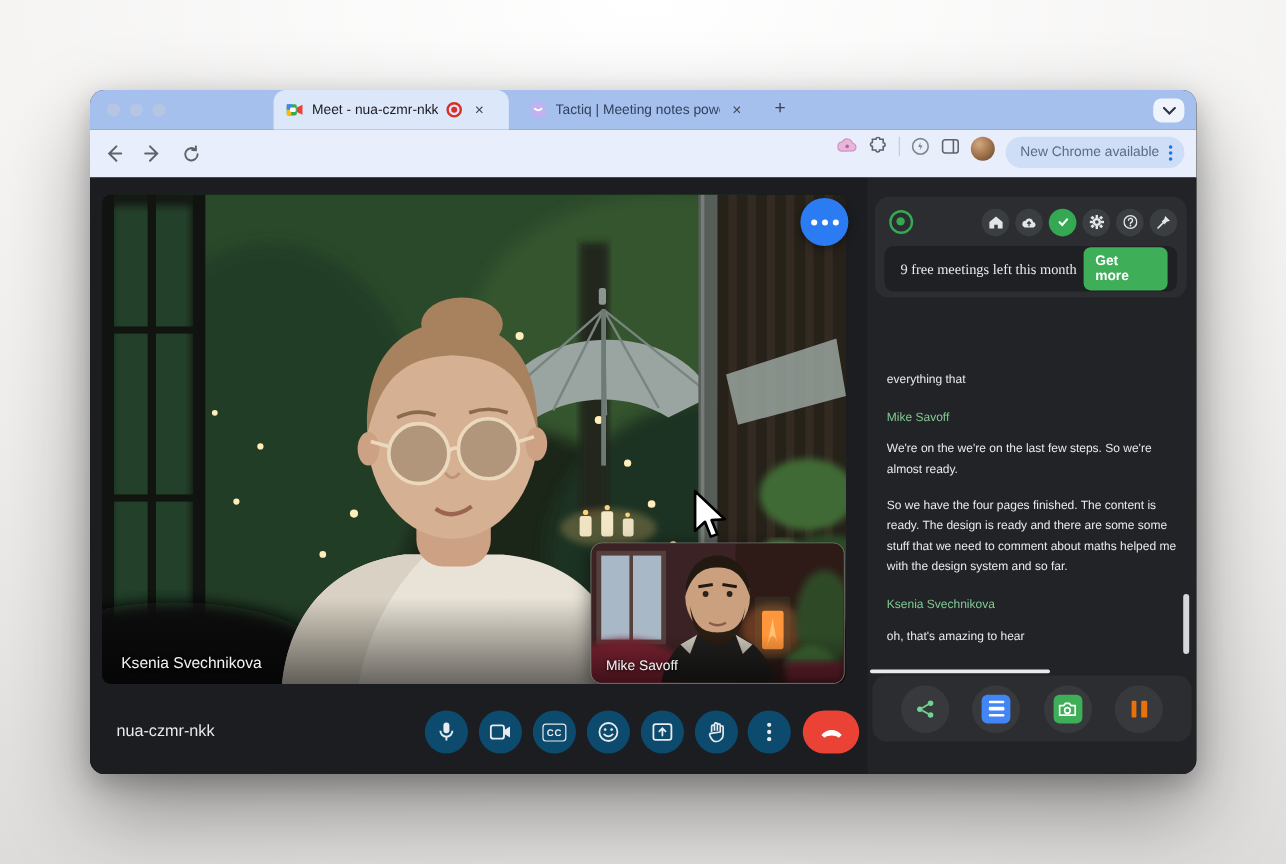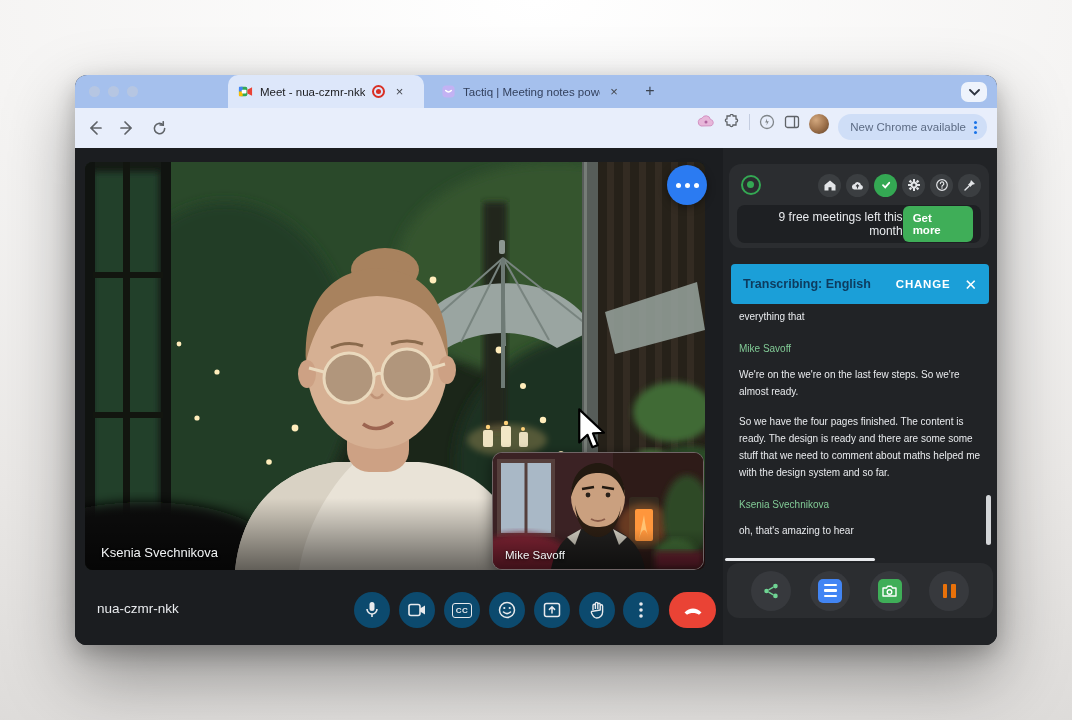--- a/index.html
+++ b/index.html
@@ -58,21 +58,21 @@
   
   .sidebar{position:absolute;right:0;top:0;width:274px;height:497px;background:#212326;}
   .headercard{position:absolute;left:6px;top:16px;width:260px;height:84px;background:#2b2d30;border-radius:12px;box-sizing:border-box;padding:8px;}
   .hdrrow{display:flex;align-items:center;height:26px;}
   .tlogo{width:20px;height:20px;border:2.5px solid #34a853;border-radius:50%;box-sizing:border-box;position:relative;margin-left:4px;}
   .tlogo::after{content:"";position:absolute;left:4px;top:4px;width:7px;height:7px;border-radius:50%;background:#34a853;}
   .hdricons{margin-left:auto;display:flex;gap:5px;}
   .hbtn{width:23px;height:23px;border-radius:50%;background:#3b3e41;display:flex;align-items:center;justify-content:center;}
   .hbtn.green{background:#34a853;}
   .banner{margin-top:7px;height:38px;background:#1e2023;border-radius:8px;display:flex;align-items:center;padding:0 8px;box-sizing:border-box;}
-  .bannertext{font-size:12px;color:#e8eaed;line-height:14px;text-align:right;width:158px;}
+  .bannertext{font-size:12px;color:#e8eaed;line-height:14px;text-align:center;width:158px;font-family:Liberation Serif, serif;}
   .getmore{margin-left:auto;background:#3fae58;color:#ffffff;font-size:11.5px;font-weight:bold;padding:6px 10px;border-radius:6px;}
   .transbar{position:absolute;left:8px;top:116px;width:258px;height:40px;background:#1b9fd8;border-radius:4px;display:flex;align-items:center;padding:0 12px;box-sizing:border-box;}
   .transbar .lbl{font-size:12.5px;font-weight:bold;color:#0d3b5e;}
   .transbar .chg{margin-left:auto;font-size:11.5px;font-weight:bold;letter-spacing:.8px;color:#ffffff;}
   .transbar .x{margin-left:14px;color:#ffffff;font-size:15px;line-height:1;}
   .transcript{position:absolute;left:16px;top:160px;width:242px;color:#e8eaed;font-size:10px;line-height:17px;}
   .speaker{color:#81c995;margin:15px 0 9px 0;}
   .tpar{margin:0 0 13px 0;}
   .scrollbar{position:absolute;right:6px;top:347px;width:5px;height:50px;border-radius:3px;background:#e8eaed;opacity:.9;}
   .sidetabs{position:absolute;left:0;top:378px;width:274px;height:32px;display:flex;align-items:center;}
@@ -456,25 +456,20 @@
                   </svg>
               </span>
             </div>
           </div>
           <div class="banner">
             <span class="bannertext">9 free meetings left this month</span>
             <span class="getmore">Get more</span>
           </div>
         </div>
 
-        <div class="transbar">
-          <span class="lbl">Transcribing: English</span>
-          <span class="chg">CHANGE</span>
-          <span class="x">✕</span>
-        </div>
 
         <div class="transcript">
           <div class="tpar">everything that</div>
           <div class="speaker">Mike Savoff</div>
           <div class="tpar">We're on the we're on the last few steps. So we're almost ready.</div>
           <div class="tpar">So we have the four pages finished. The content is ready. The design is ready and there are some some stuff that we need to comment about maths helped me with the design system and so far.</div>
           <div class="speaker">Ksenia Svechnikova</div>
           <div class="tpar">oh, that's amazing to hear</div>
         </div>
 

